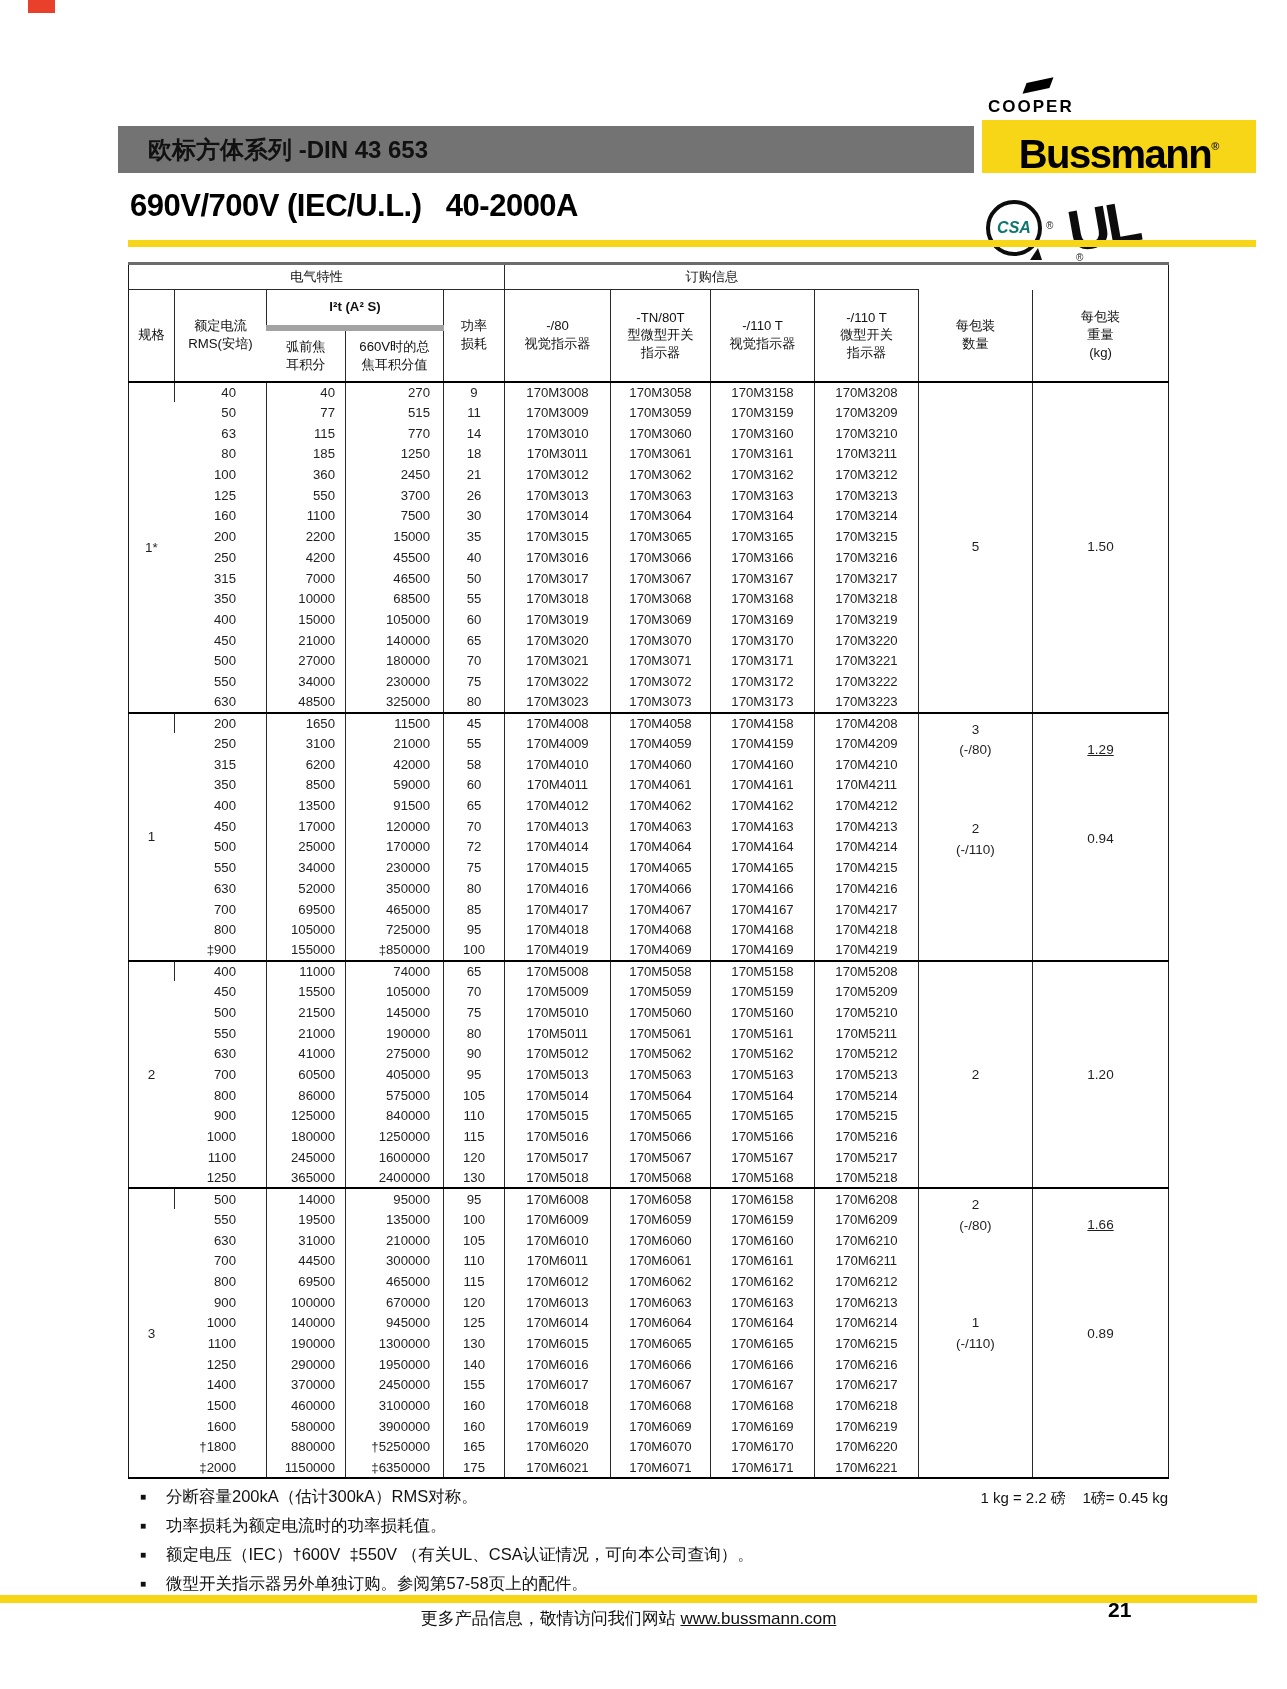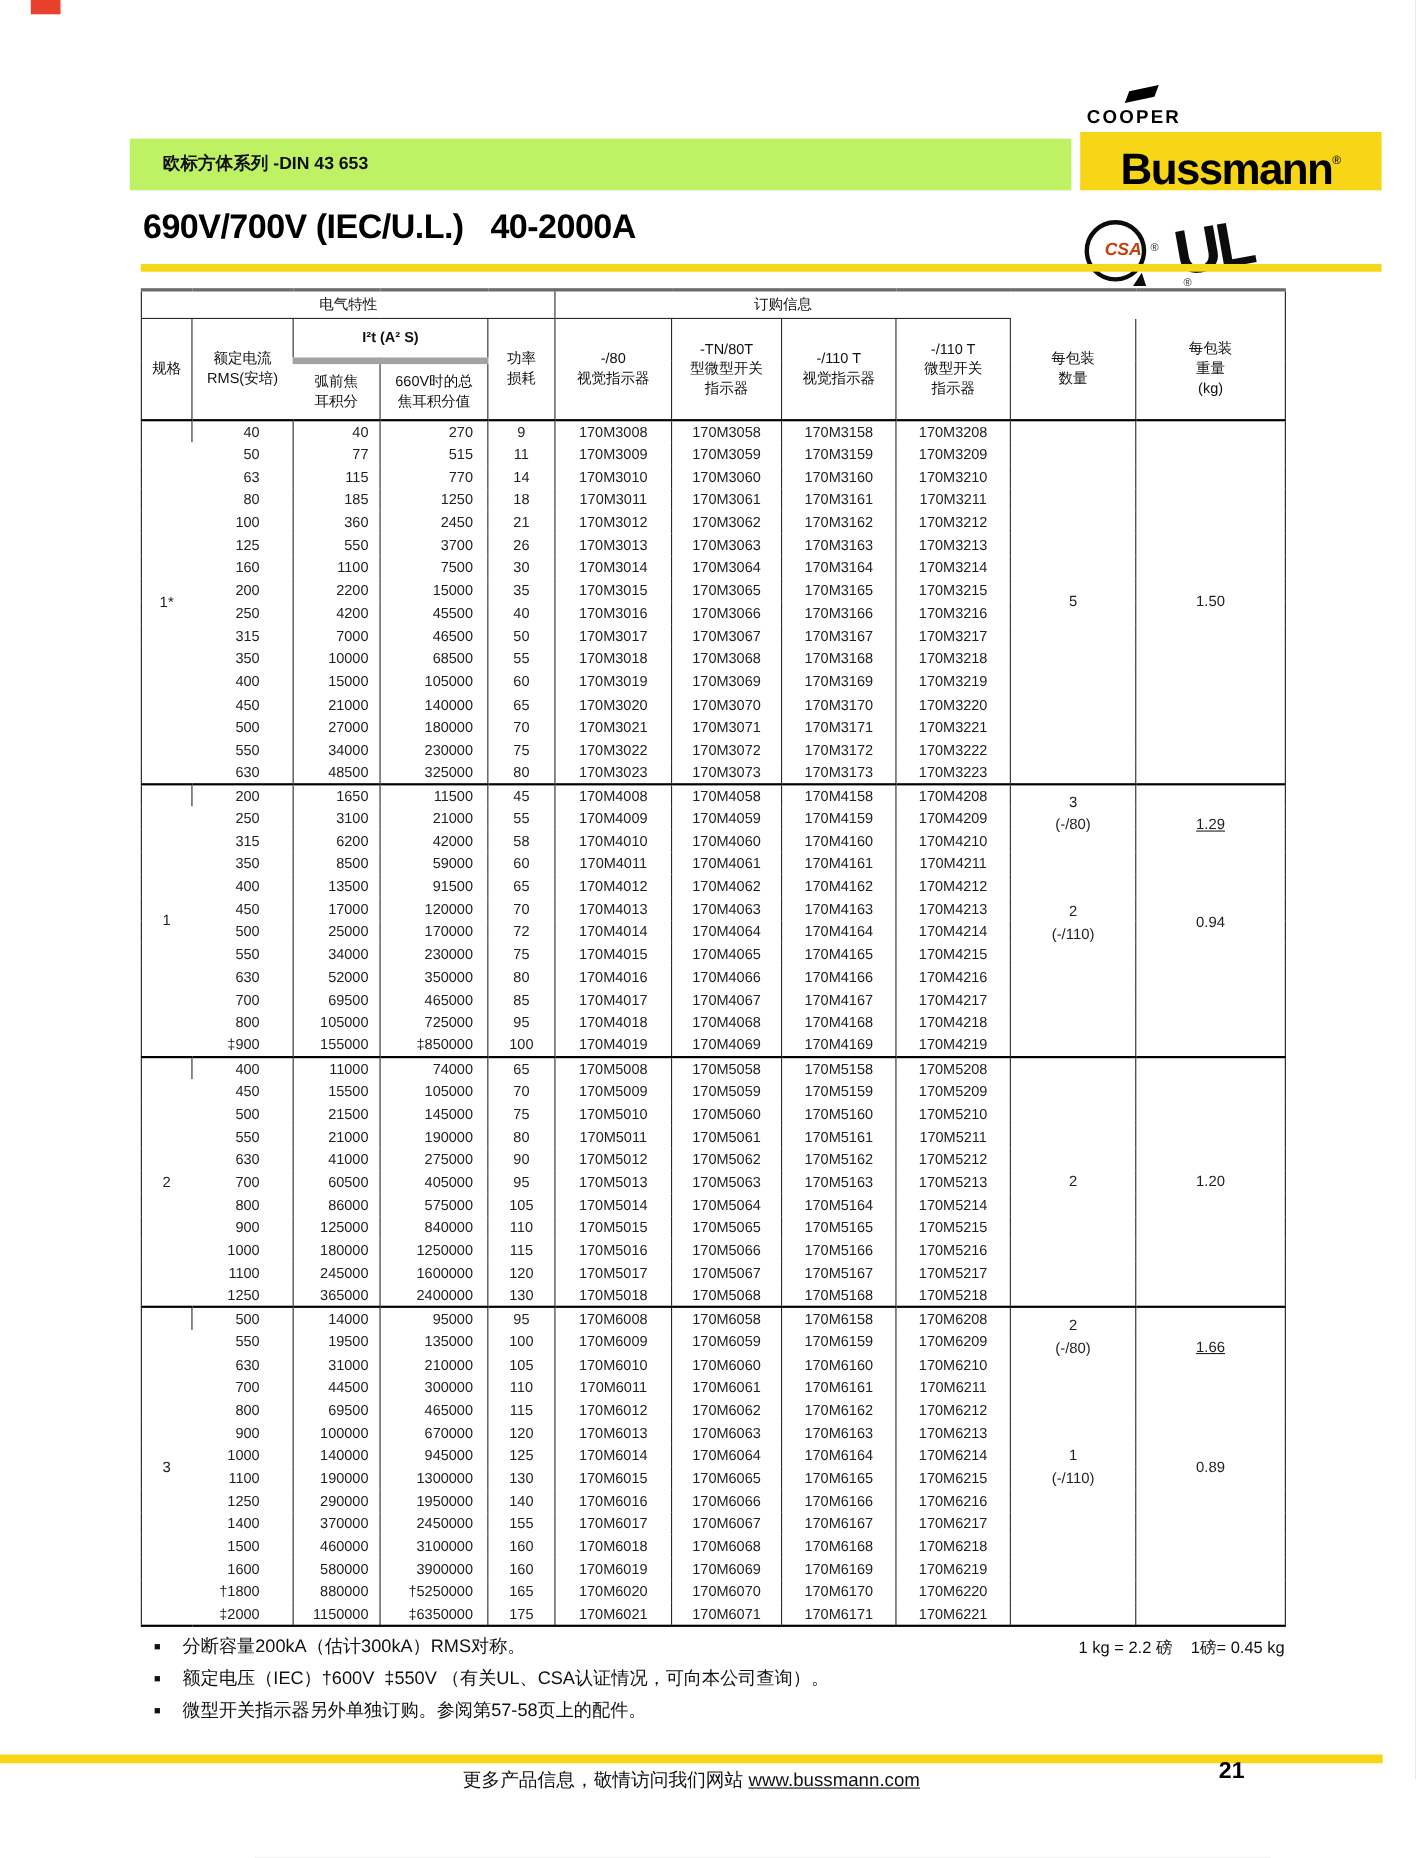--- a/index.html
+++ b/index.html
@@ -7,22 +7,22 @@
   .page {
     position:relative; width:1287px; height:1689px; background:#ffffff;
     font-family:"Liberation Sans","DejaVu Sans",sans-serif; color:#1f1f1f;
     margin:0 auto; overflow:hidden;
   }
   .red-mark { position:absolute; left:28px; top:0; width:27px; height:13px; background:#e8402a; }
 
   
   .cn-band {
     position:absolute; left:118px; top:126px; width:856px; height:47px;
-    background:#bef264; line-height:47px; padding-left:30px;
-    font-size:16px; font-weight:bold; color:#111;
+    background:#737373; line-height:47px; padding-left:30px;
+    font-size:24px; font-weight:bold; color:#111;
   }
   .cooper {
     position:absolute; left:988px; top:97px; width:270px;
     font-size:17px; font-weight:bold; letter-spacing:2px; color:#000;
   }
   .cooper-flag {
     position:absolute; left:1026px; top:80px; width:24px; height:11px;
     background:#000; transform:skewX(-32deg) rotate(-14deg);
   }
   .bussmann-box {
@@ -37,21 +37,21 @@
   .page-title {
     position:absolute; left:130px; top:188px;
     font-size:31px; font-weight:bold; letter-spacing:-0.5px; color:#000; white-space:pre;
   }
   .yellow-rule { position:absolute; left:128px; top:240px; width:1128px; height:7px; background:#f7d617; }
 
   
   .csa-logo { position:absolute; left:986px; top:200px; width:72px; height:66px; }
   .csa-circle {
     width:56px; height:56px; border:4.5px solid #0c0c0c; border-radius:50%;
-    text-align:right; line-height:47px; font-size:16px; font-weight:bold; font-style:italic; color:#c2410c;
+    text-align:center; line-height:47px; font-size:16px; font-weight:bold; font-style:italic; color:#0f766e;
   }
   .csa-tri {
     position:absolute; left:44px; top:48px; width:0; height:0;
     border-left:8px solid transparent; border-right:4px solid transparent; border-bottom:12px solid #0c0c0c;
   }
   .csa-reg { position:absolute; left:60px; top:20px; font-size:10px; }
   .ul-logo { position:absolute; left:1068px; top:192px; width:96px; height:80px; }
   .ul-text {
     font-size:58px; font-weight:bold; letter-spacing:-4px; color:#0c0c0c;
     display:inline-block; transform:rotate(-10deg);
@@ -766,20 +766,21 @@
           <td class="c4">170M6021</td>
           <td class="c5">170M6071</td>
           <td class="c6">170M6171</td>
           <td class="c7">170M6221</td>
         </tr>
       </tbody>
   </table>
 
   <div class="notes">
     <div class="note-line"><span class="note-bullet">■</span><span>分断容量200kA（估计300kA）RMS对称。</span></div>
+    <div class="note-line"><span class="note-bullet">■</span><span>功率损耗为额定电流时的功率损耗值。</span></div>
     <div class="note-line"><span class="note-bullet">■</span><span>额定电压（IEC）†600V  ‡550V （有关UL、CSA认证情况，可向本公司查询）。</span></div>
     <div class="note-line"><span class="note-bullet">■</span><span>微型开关指示器另外单独订购。参阅第57-58页上的配件。</span></div>
   </div>
 
   <div class="kg-note">1 kg = 2.2 磅    1磅= 0.45 kg</div>
 
   <div class="footer-bar"></div>
   <div class="footer-text">
     <span>更多产品信息，敬情访问我们网站 </span><span class="url">www.bussmann.com</span>
   </div>

